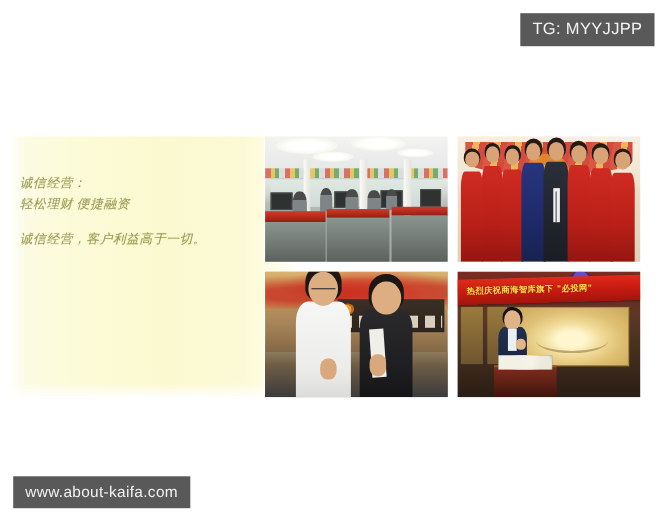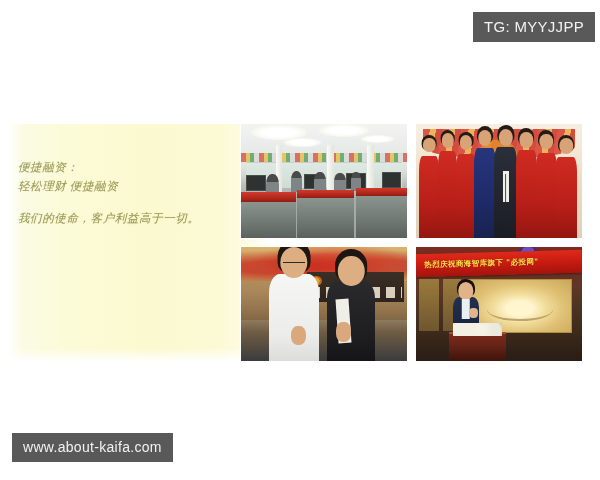--- a/index.html
+++ b/index.html
@@ -376,29 +376,29 @@
 
 <div class="watermark" id="wm-top">TG: MYYJJPP</div>
 
 <div class="slide">
 
   <div class="text-panel"></div>
 
   <div class="text-block">
 
     <div class="group">
-      <span class="heading">便捷融资：</span>
+      <span class="heading">诚信经营：</span>
       <span class="line">轻松理财 便捷融资</span>
     </div>
 
     <div class="group">
     </div>
 
     <div class="group">
-      <span class="line">我们的使命，客户利益高于一切。</span>
+      <span class="line">诚信经营，客户利益高于一切。</span>
     </div>
 
   </div>
 
   <div class="photo-grid">
 
     <div class="photo ph-office">
       <div class="ceiling-light cl1"></div>
       <div class="ceiling-light cl2"></div>
       <div class="ceiling-light cl3"></div>

